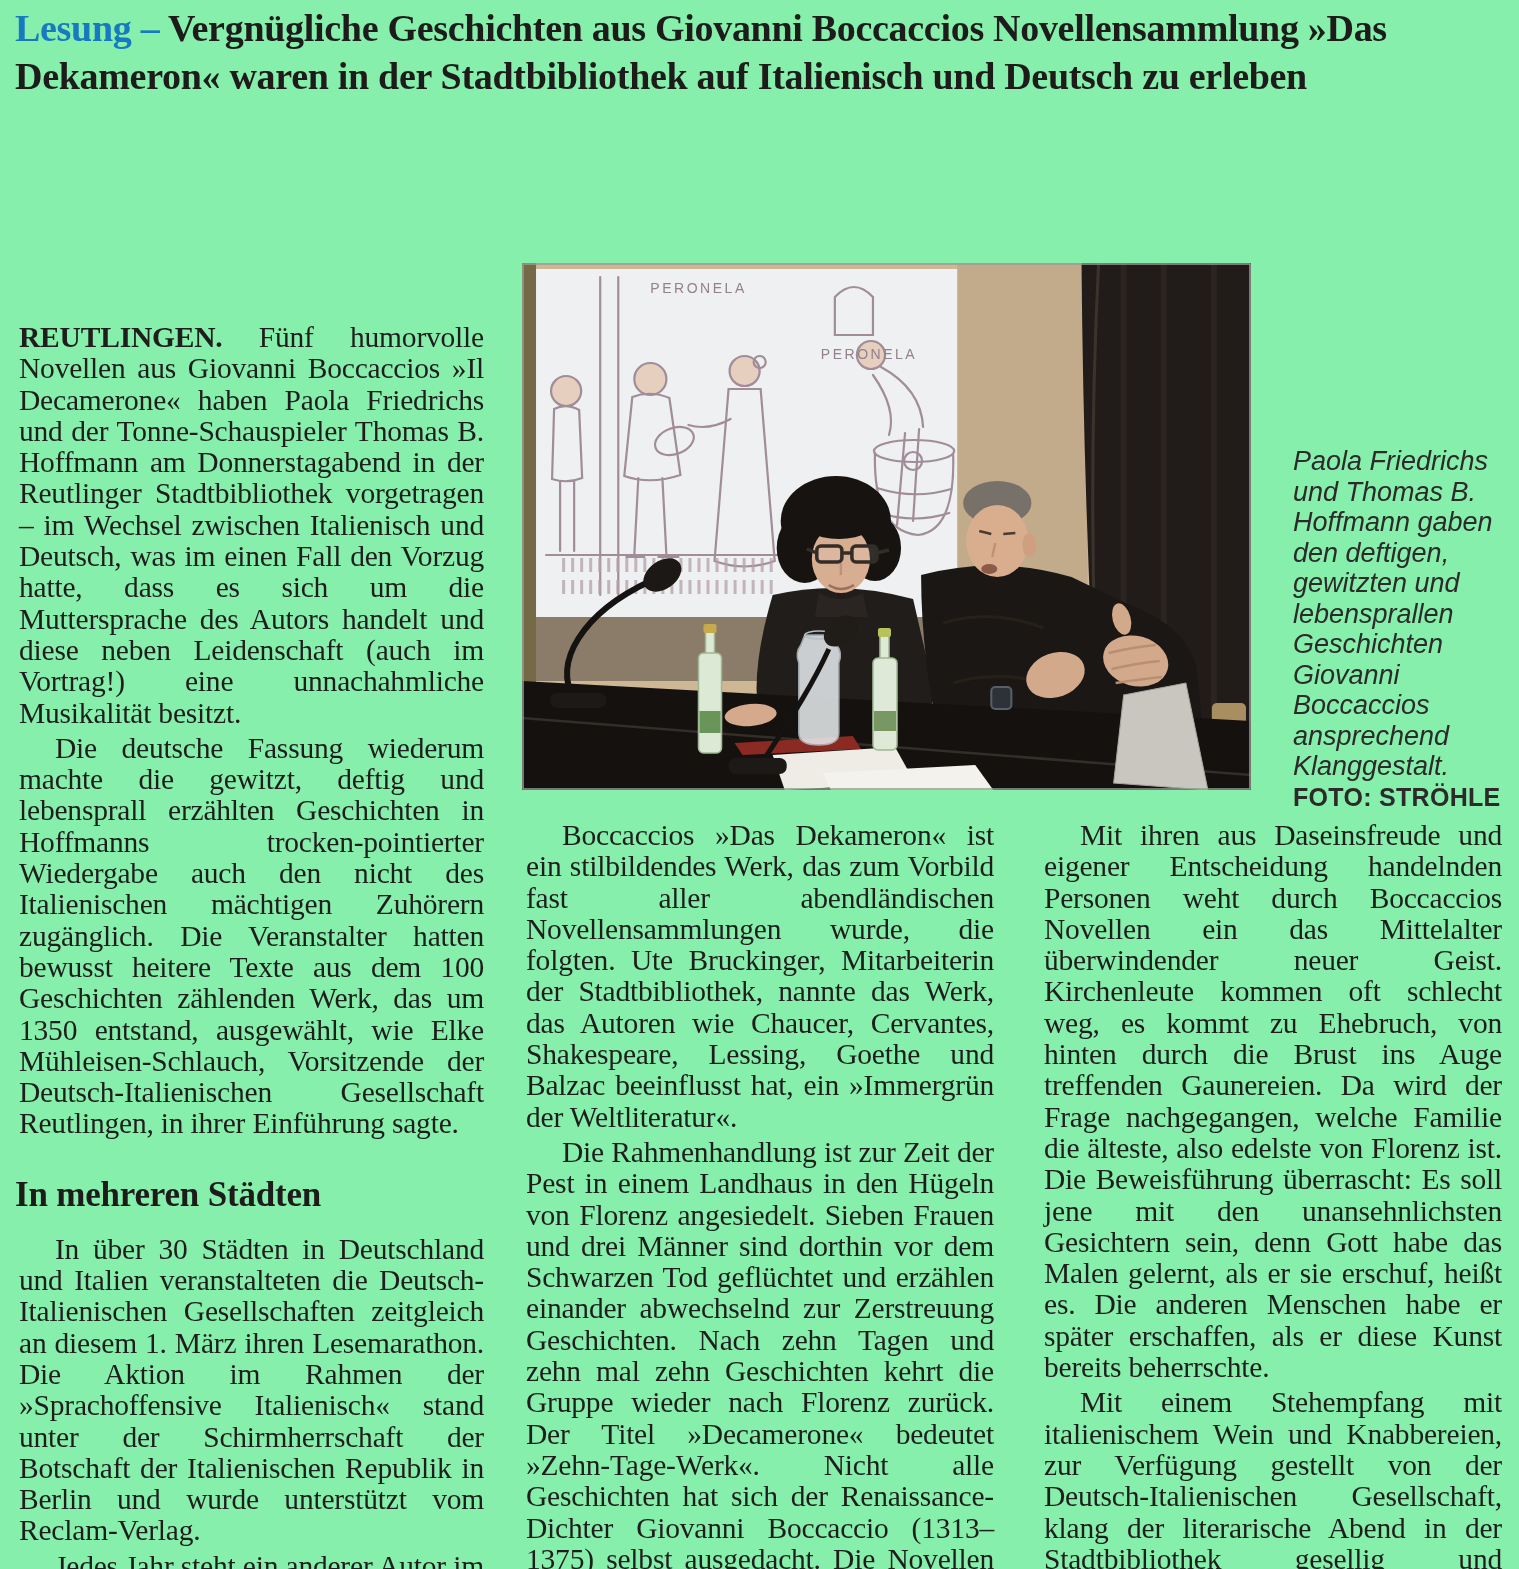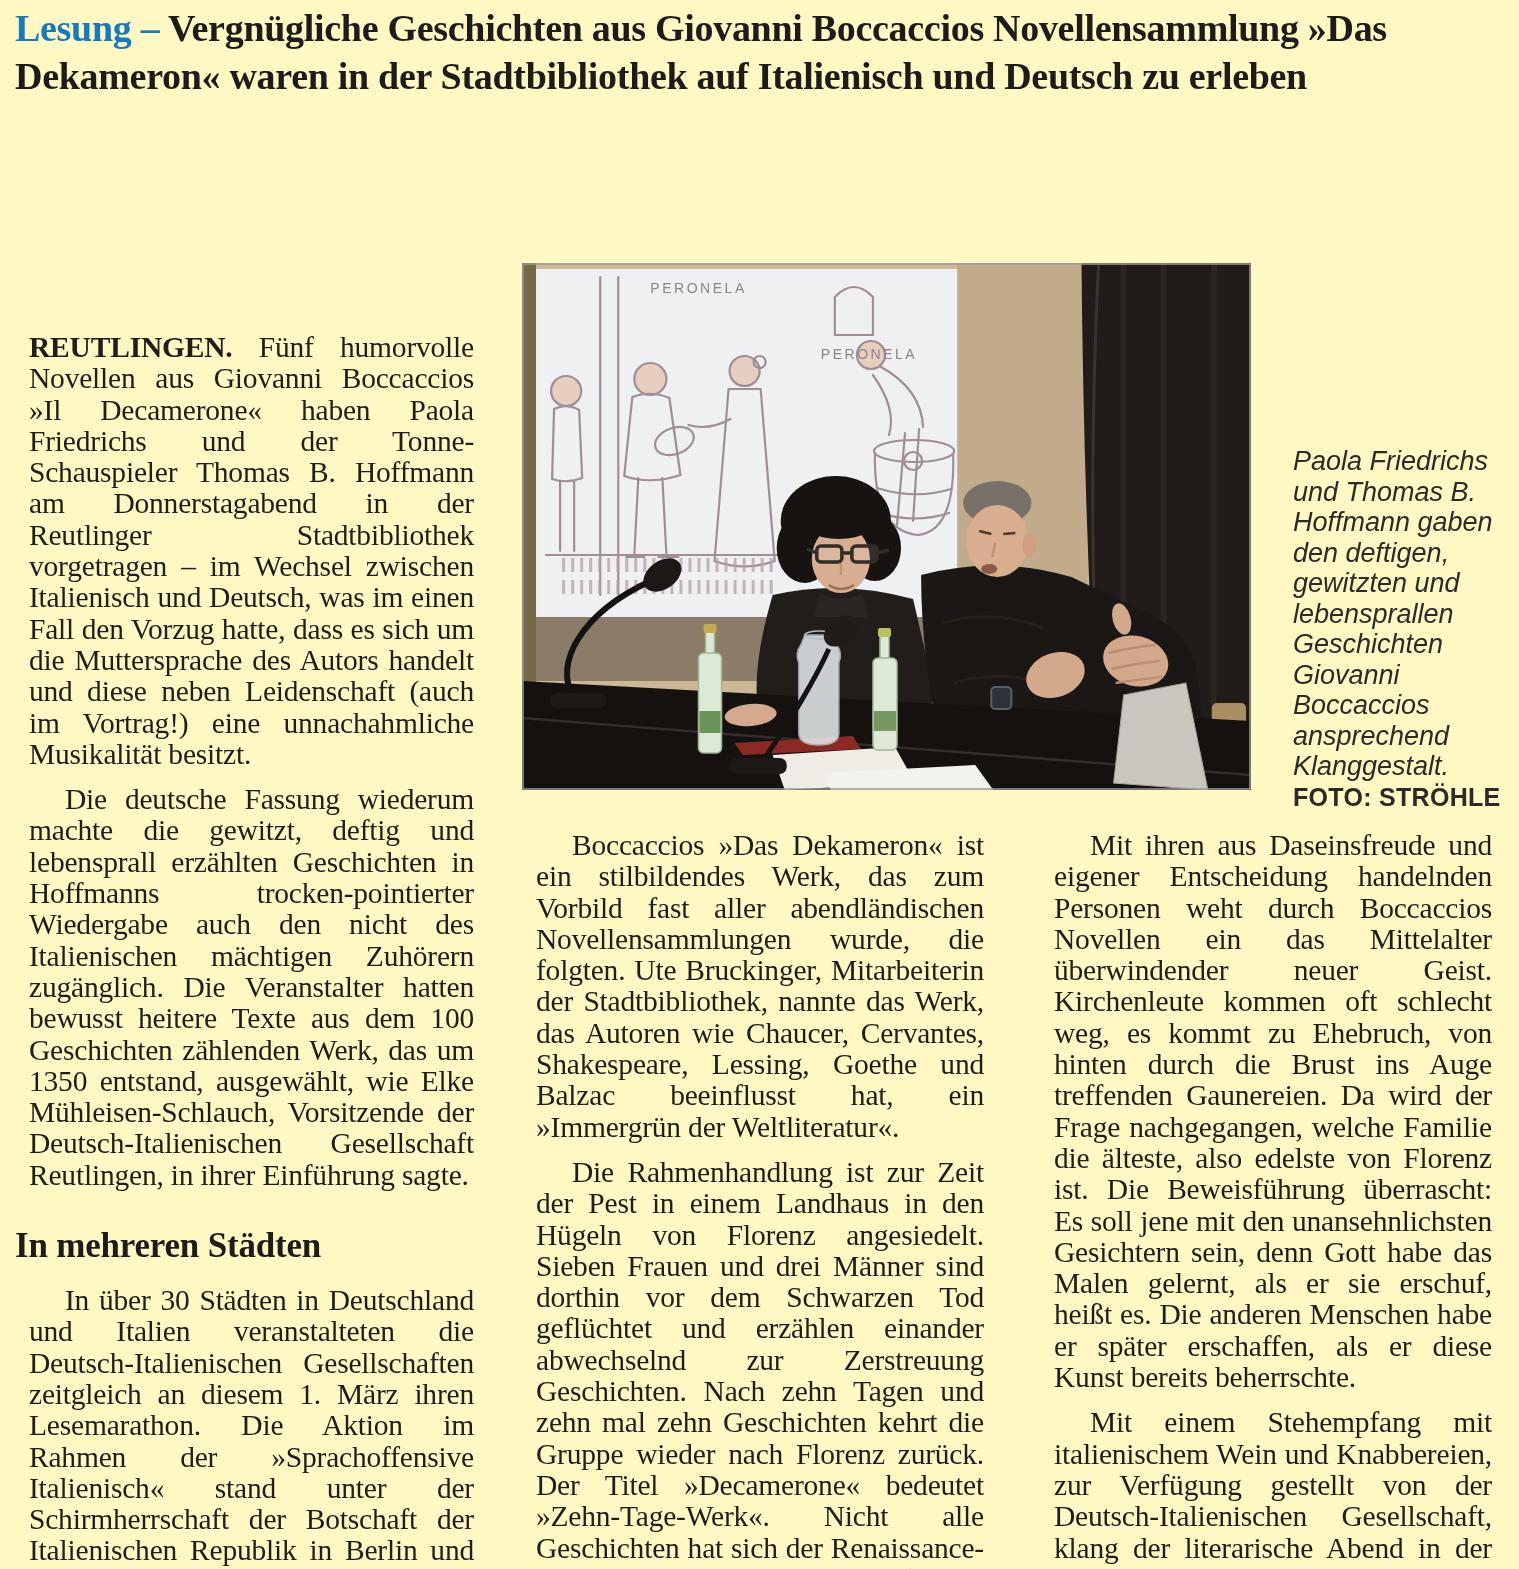--- a/index.html
+++ b/index.html
@@ -1,17 +1,17 @@
 <!DOCTYPE html>
 <html lang="de" style="--kicker-blue: #187abe;"><head>
 <meta charset="utf-8">
 <style>
   html,body{margin:0;padding:0;background:#ffffff;}
   .page{
-    position:relative;width:1519px;height:1569px;background:#fef9c3;
+    position:relative;width:1519px;height:1569px;background:#86efac;
     font-family:"Liberation Serif",serif;color:#1f1e1c;overflow:hidden;
   }
   .kicker{
     position:absolute;left:15px;top:4px;width:1492px;
     font-size:38px;line-height:48px;font-weight:bold;color:#1d1c1a;
     letter-spacing:-0.3px;
   }
   .kicker .kicker-label{color:var(--kicker-blue,#187abe);}
   .kicker .kicker-dash{color:var(--kicker-blue,#187abe);}
   .headline{
@@ -23,21 +23,21 @@
     position:absolute;left:15px;top:248px;width:473px;
     border-bottom:4px solid #1d1c1a;padding-bottom:10px;
     text-align:right;
     font-family:"Liberation Sans",sans-serif;font-size:27px;color:#3b3a38;
     letter-spacing:0.5px;
   }
   .col{
     position:absolute;width:473px;font-size:29.5px;line-height:31.3px;
     text-align:justify;letter-spacing:-0.2px;color:#1f1e1c;
   }
-  .col p{margin:14px;}
+  .col p{margin:4px;}
   .col p.body{text-indent:36px;}
   .col p.continuation{text-indent:0;}
   .col p.lead strong{font-weight:bold;}
   .col h3.subhead{
     margin:36px 0 20px 0;font-size:35px;line-height:38px;font-weight:bold;
     text-indent:0;color:#1d1c1a;font-family:"Liberation Serif",serif;
   }
   .col-left{left:15px;top:318px;}
   .col-mid{left:522px;top:816px;width:476px;}
   .col-right{left:1040px;top:816px;width:466px;}

